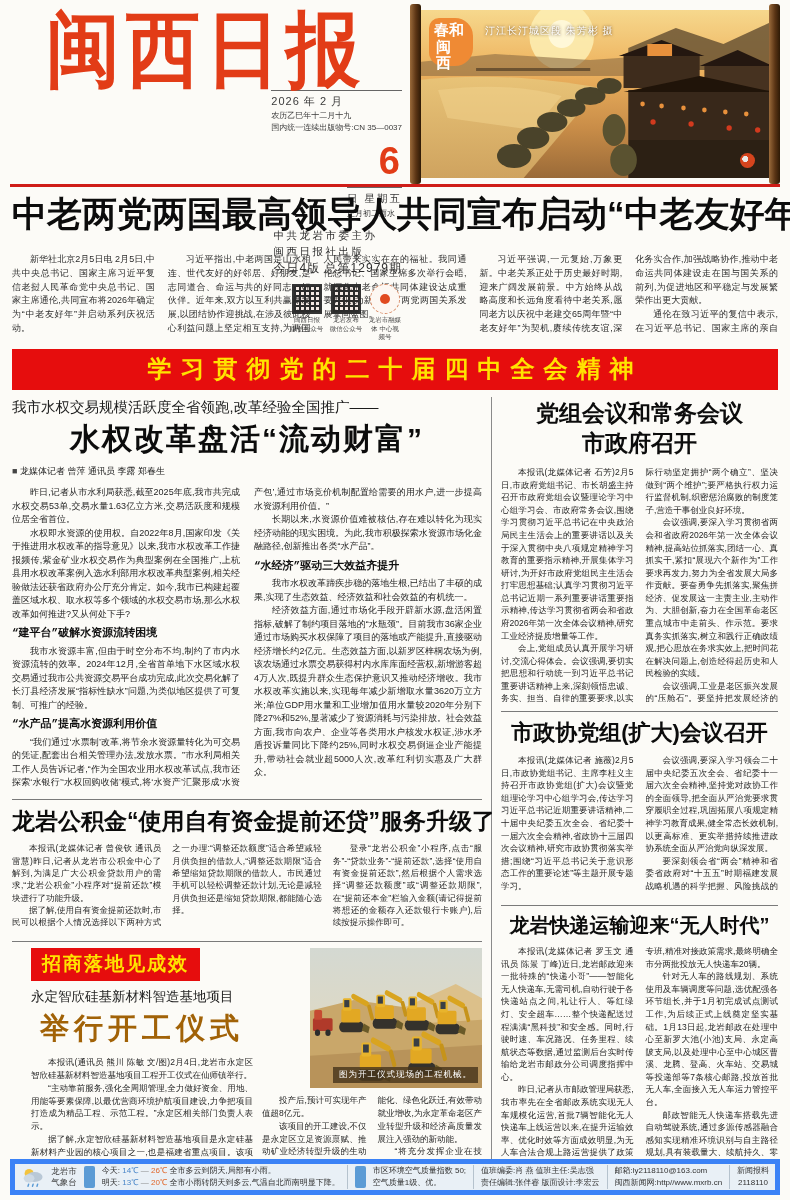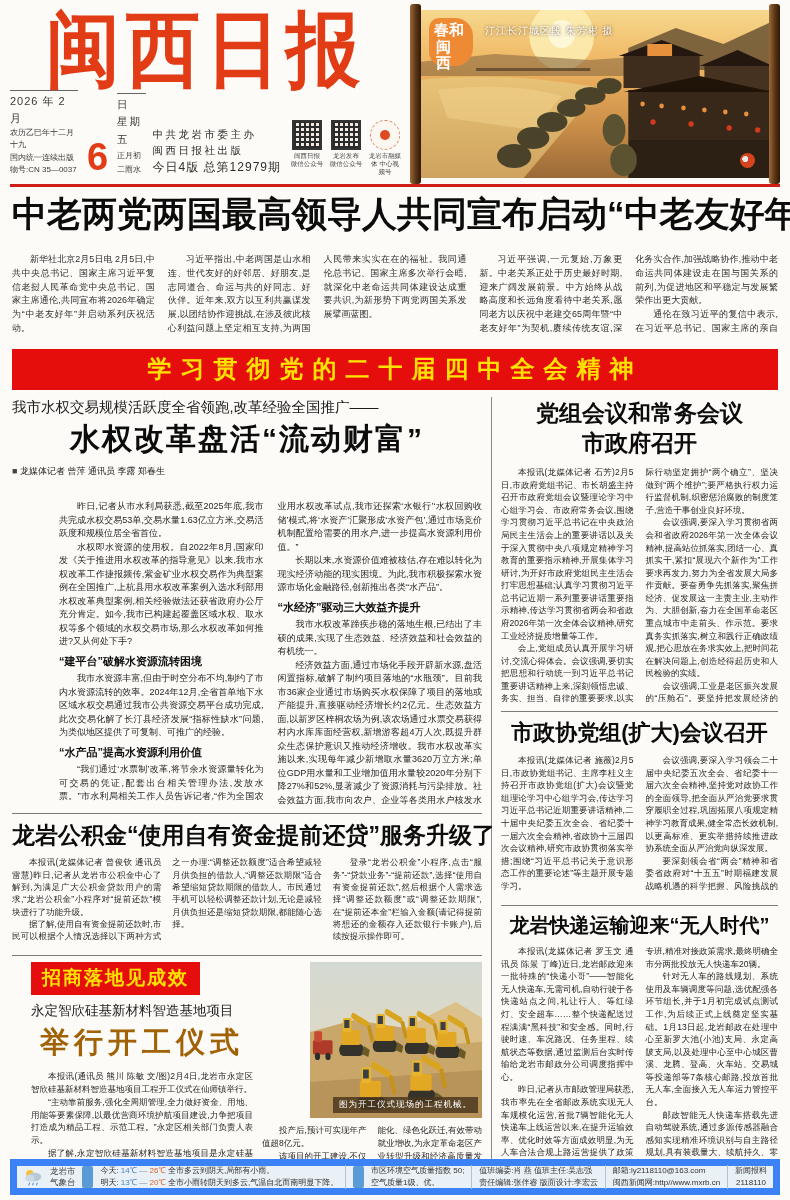--- a/index.html
+++ b/index.html
@@ -6,21 +6,21 @@
   html,body { background:#888; }
   .page { width:790px; height:1200px; margin:0 auto; background:#fcfbf7; position:relative;
           overflow:hidden; font-family:"Liberation Sans", sans-serif; color:#262626; }
 
   
   .masthead { display:flex; height:184px; padding:4px 10px 0 10px; }
   .mh-left { width:392px; display:flex; flex-direction:column; }
   .mh-title { font-family:"Liberation Serif", serif; font-weight:bold; color:#e23c17;
               font-size:74px; line-height:1.05; text-align:center; letter-spacing:6px;
               transform:scaleY(1.12); margin-top:8px; white-space:nowrap; }
-  .mh-info { display:flex; align-items:flex-end; gap:7px; margin-top:auto; padding-bottom:8px; }
+  .mh-info { display:flex; align-items:flex-end; gap:7px; margin-top:auto; padding-bottom:8px;flex-direction:column; }
   .mh-col1 { font-size:8px; color:#3a3a3a; line-height:1.55; border-top:1px solid #666; padding-top:2px; }
   .mh-col1 .ym { font-size:11px; letter-spacing:1px; }
   .mh-day { font-size:38px; color:#e23c17; font-weight:bold; line-height:1; padding:0 2px; }
   .mh-col2 { font-size:8px; color:#3a3a3a; line-height:1.7; border-top:1px solid #666; padding-top:2px; }
   .mh-col2 .wk { font-size:10.5px; letter-spacing:2px; }
   .mh-col3 { font-size:10.5px; color:#2e2e2e; line-height:1.5; letter-spacing:2.5px; white-space:nowrap; }
   .mh-col3 .small { font-size:12px; letter-spacing:1px; }
   .mh-qrs { display:flex; gap:5px; margin-left:2px; }
   .qr { width:34px; text-align:center; }
   .qr-box { width:30px; height:30px; margin:0 auto; border:2px solid #333;
@@ -50,55 +50,55 @@
 
   .rule-red { height:3px; background:#cf1d18; margin:0 10px; }
 
   
   .lead { padding:7px 12px 2px; }
   .lead h1 { font-size:35px; font-weight:900; color:#0c0c0c; text-align:center;
              white-space:nowrap; letter-spacing:0; line-height:1.15; }
   .lead-body { margin-top:19px; column-count:5; column-gap:13px; font-size:9px; line-height:1.52;
                text-align:justify; height:86px; overflow:hidden; color:#2c2c2c; }
   p.bp { text-indent:2em; margin:0; }
-  h4.subhead { font-size:11px; color:#111; margin:4px 0 3px; }
+  h4.subhead { font-size:11px; color:#111; margin:4px 0 3px;font-family:Liberation Mono, monospace; }
 
   
   .banner { margin:8px 12px 7px; background:#e60d0d; color:#ffe300; font-weight:900;
             font-size:24px; letter-spacing:9px; text-align:center; padding:4px 0 5px; }
 
   
   .main { display:flex; padding:0 12px; height:776px; overflow:hidden; }
   .main-left { width:480px; padding-right:9px; border-right:1px solid #8a8a8a; }
   .main-right { flex:1; padding-left:9px; }
   .sep { border:none; border-top:1px solid #7a7a7a; margin:5px 0 6px; }
 
   .kicker { font-size:14.5px; color:#1c1c1c; margin:1px 0 2px; white-space:nowrap; }
   .water-headline { font-size:30px; font-weight:900; text-align:center; letter-spacing:2px;
                     color:#0c0c0c; margin:1px 0 5px; white-space:nowrap; }
-  .byline { font-size:9px; color:#222; margin-bottom:22px; }
+  .byline { font-size:9px; color:#222; margin-bottom:8px; }
   .byline::before { content:"■ "; color:#444; }
   .water-body { column-count:2; column-gap:14px; font-size:9px; line-height:1.5;
-                text-align:justify; height:308px; overflow:hidden;margin-left:47px; }
+                text-align:justify; height:308px; overflow:hidden; }
 
   .fund-headline { font-size:23px; font-weight:900; text-align:center; white-space:nowrap;
                    color:#0c0c0c; margin:2px 0 5px; }
   .fund-body { column-count:3; column-gap:11px; font-size:8.5px; line-height:1.45;
                text-align:justify; height:94px; overflow:hidden; }
 
   .project { display:flex; gap:9px; margin-top:3px; height:246px; }
   .proj-left { width:222px; overflow:hidden;margin-left:19px; }
   .badge { display:inline-block; background:#e60d0d; color:#ffe300; font-size:19px; font-weight:900;
            letter-spacing:2px; padding:3px 11px 4px; }
   .proj-kicker { font-size:13.5px; color:#222; margin:7px 0 1px; white-space:nowrap; }
   .proj-headline { font-size:29px; font-weight:900; letter-spacing:5px; text-align:center;
                    color:#a16207; margin:3px 0 7px; white-space:nowrap; }
   .proj-left-body { font-size:8.5px; line-height:1.5; text-align:justify; overflow:hidden; height:138px; }
   .proj-right { flex:1; display:flex; flex-direction:column; }
-  .photo-machinery { height:156px; position:relative; overflow:hidden;padding-left:48px; }
+  .photo-machinery { height:140px; position:relative; overflow:hidden;padding-left:48px; }
   .photo-machinery svg { display:block; width:100%; height:100%; }
   .mach-caption { position:absolute; right:4px; bottom:5px; background:rgba(72,54,28,.82);
                   color:#fff; font-size:8.5px; padding:2px 6px; letter-spacing:1px; }
   .proj-right-body { column-count:2; column-gap:11px; font-size:8.5px; line-height:1.5;
                      text-align:justify; flex:1; overflow:hidden; margin-top:6px; }
 
   .gov-headline { font-size:23px; font-weight:900; text-align:center; line-height:1.3;
                   color:#0c0c0c; margin:2px 0 7px; }
   .gov-body { column-count:2; column-gap:12px; font-size:8.5px; line-height:1.48;
               text-align:justify; height:240px; overflow:hidden; }
@@ -106,21 +106,21 @@
                     color:#0c0c0c; margin:3px 0 6px; }
   .cppcc-body { column-count:2; column-gap:12px; font-size:8.5px; line-height:1.48;
                 text-align:justify; height:146px; overflow:hidden; }
   .express-headline { font-size:20px; font-weight:900; text-align:center; white-space:nowrap;
                       color:#0c0c0c; margin:3px 0 6px; }
   .express-body { column-count:2; column-gap:12px; font-size:8.5px; line-height:1.48;
                   text-align:justify; height:238px; overflow:hidden; }
 
   
   .footer { position:absolute; left:10px; right:10px; bottom:5px; height:36px;
-            background:#e9f0f6; border:7px solid #3b82f6; display:flex; align-items:center;
+            background:#e9f0f6; border:5px solid #3b82f6; display:flex; align-items:center;
             padding:0 6px; gap:7px; font-size:8px; color:#333; }
   .fdiv { width:1px; height:24px; background:#b5c2cd; }
   .f-station { font-size:8.5px; line-height:1.3; color:#444; white-space:nowrap; }
   .wtag { width:11px; height:22px; background:#5b9bd5; border-radius:2px; flex:0 0 auto; }
   .wrow { line-height:1.5; white-space:nowrap; }
   .t-low { color:#4a86c8; } .t-high { color:#e0662a; } .t-dash { color:#888; }
   .f-two { line-height:1.5; white-space:nowrap; }
   .f-hot { text-align:center; line-height:1.5; white-space:nowrap; }
 </style>
 </head>

